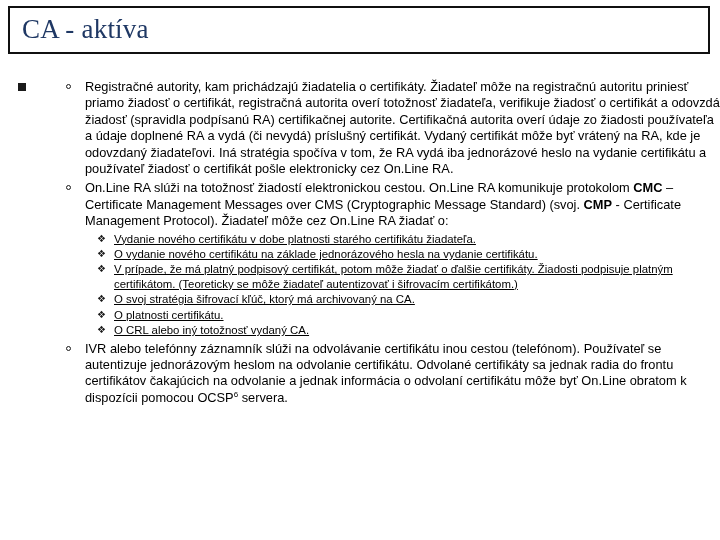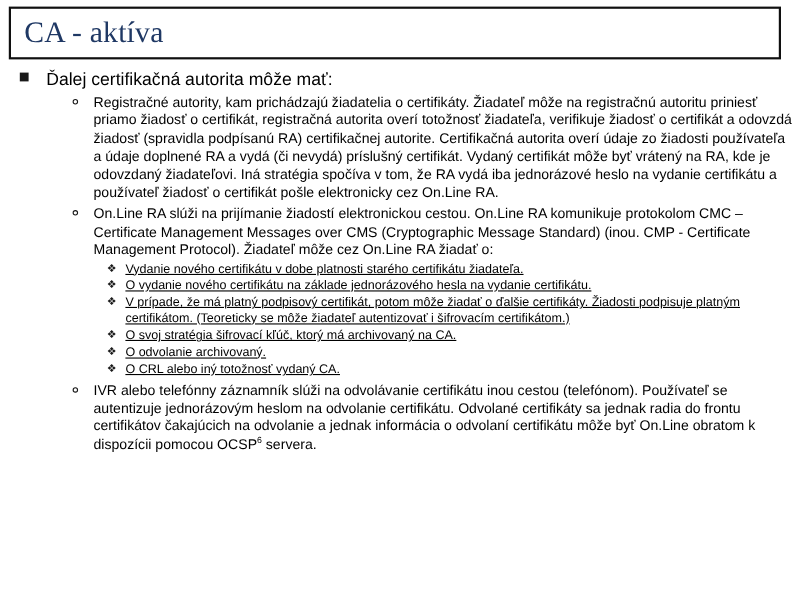--- a/index.html
+++ b/index.html
@@ -74,21 +74,21 @@
     height: 8px;
     background: #1a1a1a;
   }
   .l1-text {
     font-size: 16px;
     line-height: 21px;
   }
 
   
   ul.lvl2 {
-    margin-top: 2px;
+    margin-top: 17px;
   }
   li.l2 {
     position: relative;
     padding-left: 43px;
     margin-bottom: 3px;
   }
   li.l2 > .b2 {
     position: absolute;
     left: 24px;
     top: 5px;
@@ -122,74 +122,73 @@
     line-height: 14px;
     color: #1a1a1a;
   }
   .l3-text {
     display: block;
     font-size: 11.4px;
     line-height: 14.4px;
     text-decoration: underline;
   }
 
-  b { font-weight: normal; }
+  b { font-weight: bold; }
 
   .sup {
     font-size: 8px;
     vertical-align: super;
     line-height: 0;
   }
 </style>
 </head>
 <body>
 
 <div class="slide">
 
   <div class="title-box">
     <div class="title-text">CA - aktíva</div>
   </div>
 
   <div class="body-area">
     <ul class="lvl1">
       <li class="l1">
         <span class="b1"></span>
-        <span class="l1-text">Ďalej certifikačná autorita môže mať:</span>
 
         <ul class="lvl2">
 
           <li class="l2">
             <span class="b2"></span>
             <span class="l2-text">Registračné autority, kam prichádzajú žiadatelia o certifikáty. Žiadateľ môže na registračnú autoritu priniesť priamo žiadosť o certifikát, registračná autorita overí totožnosť žiadateľa, verifikuje žiadosť o certifikát a odovzdá žiadosť (spravidla podpísanú RA) certifikačnej autorite. Certifikačná autorita overí údaje zo žiadosti používateľa a údaje doplnené RA a vydá (či nevydá) príslušný certifikát. Vydaný certifikát môže byť vrátený na RA, kde je odovzdaný žiadateľovi. Iná stratégia spočíva v tom, že RA vydá iba jednorázové heslo na vydanie certifikátu a používateľ žiadosť o certifikát pošle elektronicky cez On.Line RA.</span>
           </li>
 
           <li class="l2">
             <span class="b2"></span>
-            <span class="l2-text"><span>On.Line RA slúži na prijímanie žiadostí elektronickou cestou. On.Line RA komunikuje protokolom </span><b>CMC</b><span> – Certificate Management Messages over CMS (Cryptographic Message Standard) (inou. </span><b>CMP</b><span> - Certificate Management Protocol). Žiadateľ môže cez On.Line RA žiadať o:</span></span>
+            <span class="l2-text"><span>On.Line RA slúži na totožnosť žiadostí elektronickou cestou. On.Line RA komunikuje protokolom </span><b>CMC</b><span> – Certificate Management Messages over CMS (Cryptographic Message Standard) (svoj. </span><b>CMP</b><span> - Certificate Management Protocol). Žiadateľ môže cez On.Line RA žiadať o:</span></span>
 
             <ul class="lvl3">
               <li class="l3">
                 <span class="b3">❖</span>
                 <span class="l3-text">Vydanie nového certifikátu v dobe platnosti starého certifikátu žiadateľa.</span>
               </li>
               <li class="l3">
                 <span class="b3">❖</span>
                 <span class="l3-text">O vydanie nového certifikátu na základe jednorázového hesla na vydanie certifikátu.</span>
               </li>
               <li class="l3">
                 <span class="b3">❖</span>
                 <span class="l3-text">V prípade, že má platný podpisový certifikát, potom môže žiadať o ďalšie certifikáty. Žiadosti podpisuje platným certifikátom. (Teoreticky se môže žiadateľ autentizovať i šifrovacím certifikátom.)</span>
               </li>
               <li class="l3">
                 <span class="b3">❖</span>
                 <span class="l3-text">O svoj stratégia šifrovací kľúč, ktorý má archivovaný na CA.</span>
               </li>
               <li class="l3">
                 <span class="b3">❖</span>
-                <span class="l3-text">O odvolanie archivovaný.</span>
+                <span class="l3-text">O platnosti certifikátu.</span>
               </li>
               <li class="l3">
                 <span class="b3">❖</span>
                 <span class="l3-text">O CRL alebo iný totožnosť vydaný CA.</span>
               </li>
             </ul>
           </li>
 
           <li class="l2">
             <span class="b2"></span>

